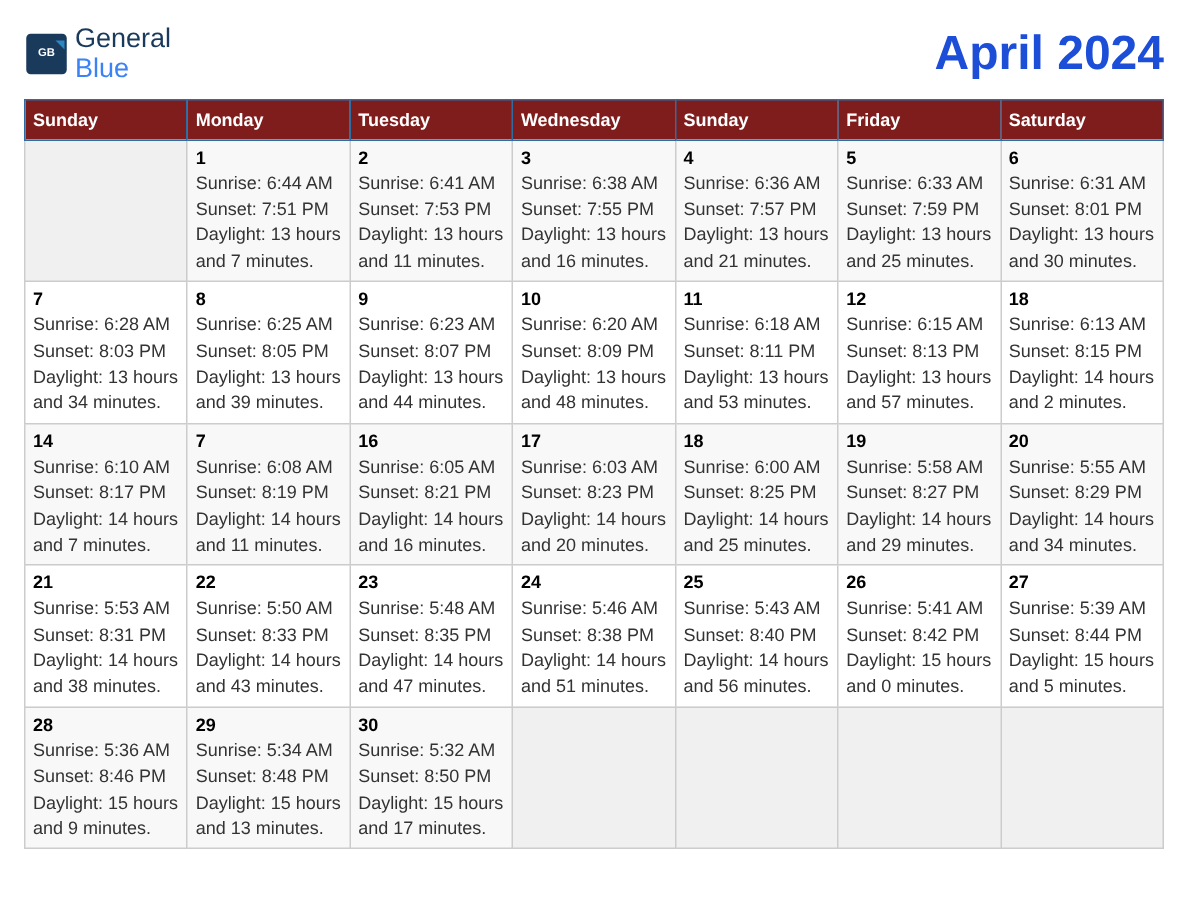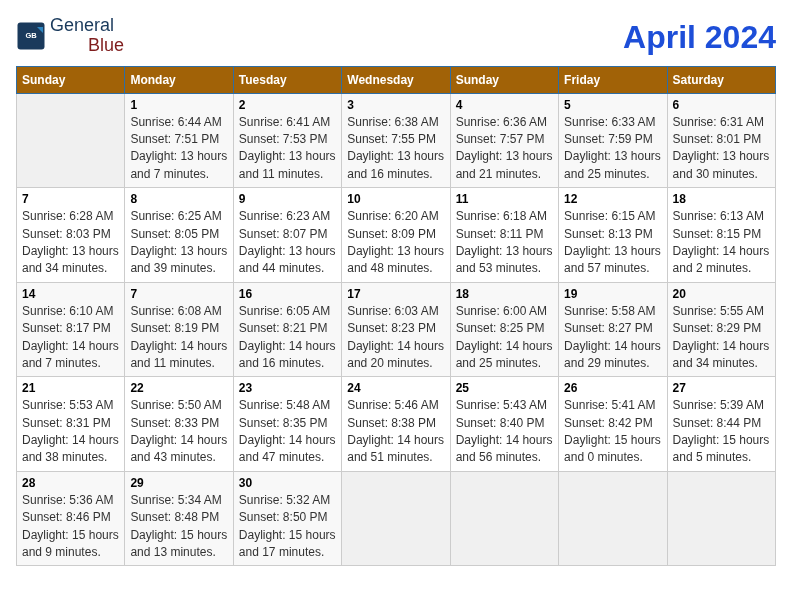--- a/index.html
+++ b/index.html
@@ -6,21 +6,21 @@
     body {
       font-family: Arial, sans-serif;
       background: #fff;
       width: 792px;
       min-height: 612px;
       padding: 16px;
     }
     .header-area {
       display: flex;
       justify-content: space-between;
-      align-items: flex-end;
+      align-items: center;
       margin-bottom: 10px;
     }
     .logo {
       display: flex;
       align-items: center;
     }
     .logo-text {
       font-size: 18px;
       font-weight: normal;
       color: #1a3a5c;
@@ -42,21 +42,21 @@
     .cal-subtitle {
       font-size: 15px;
       color: #333;
     }
     table {
       width: 100%;
       border-collapse: collapse;
       font-size: 11px;
     }
     thead tr th {
-      background-color: #a16207;
+      background-color: #7f1d1d;
       color: #fff;
       text-align: left;
       padding: 6px 5px;
       font-size: 12px;
       font-weight: bold;
       border: 1px solid #2e6da4;
     }
     tbody tr td {
       border: 1px solid #ccc;
       vertical-align: top;
@@ -95,21 +95,21 @@
 <div class="header-area">
   <div class="logo">
     <svg class="logo-icon" viewBox="0 0 40 40">
       <rect x="2" y="2" width="36" height="36" rx="4" fill="#1a3a5c"></rect>
       <text x="20" y="22" text-anchor="middle" fill="white" font-size="10" font-weight="bold" font-family="Arial">GB</text>
       <polygon points="28,8 36,8 36,16" fill="#2e86c1"></polygon>
     </svg>
     <div>
       <div class="logo-text">
         <div>General</div>
-        <div style="color:#7f1d1d;margin-left:38px;">Blue</div>
+        <div style="color:#3b82f6;">Blue</div>
       </div>
     </div>
   </div>
   <div class="title-area">
     <div class="cal-title">April 2024</div>
   </div>
 </div>
 
 <table>
   <thead>

